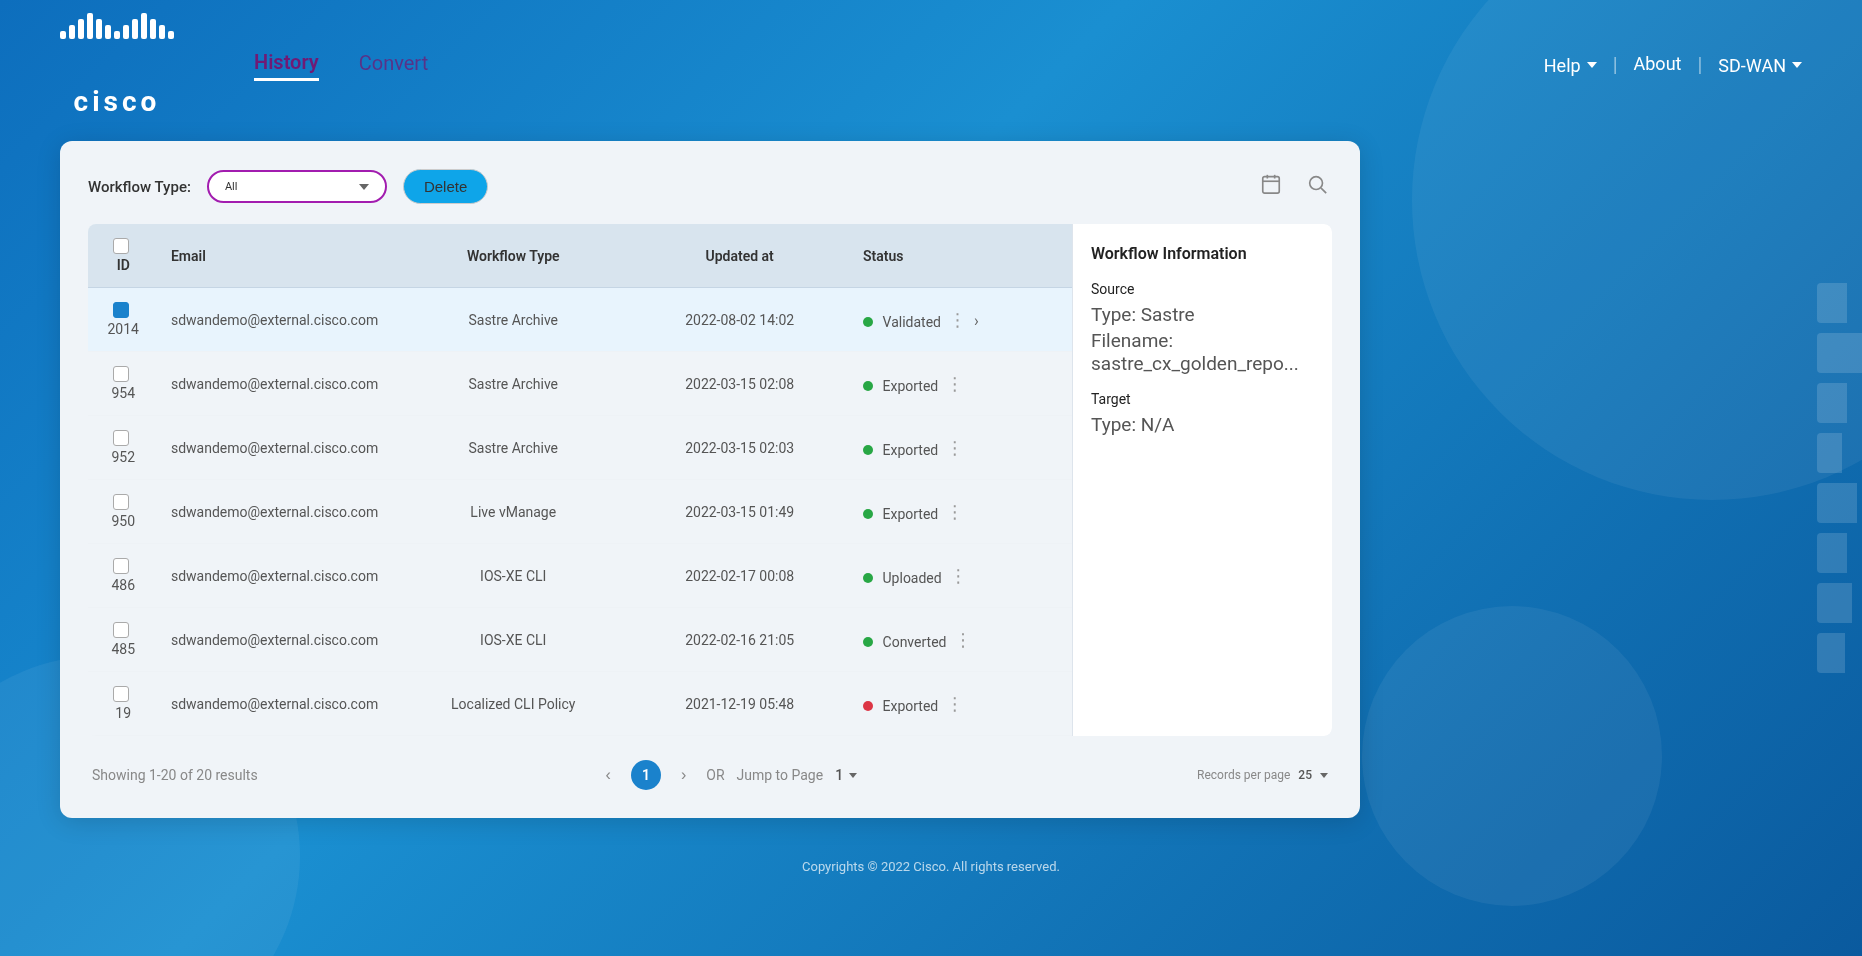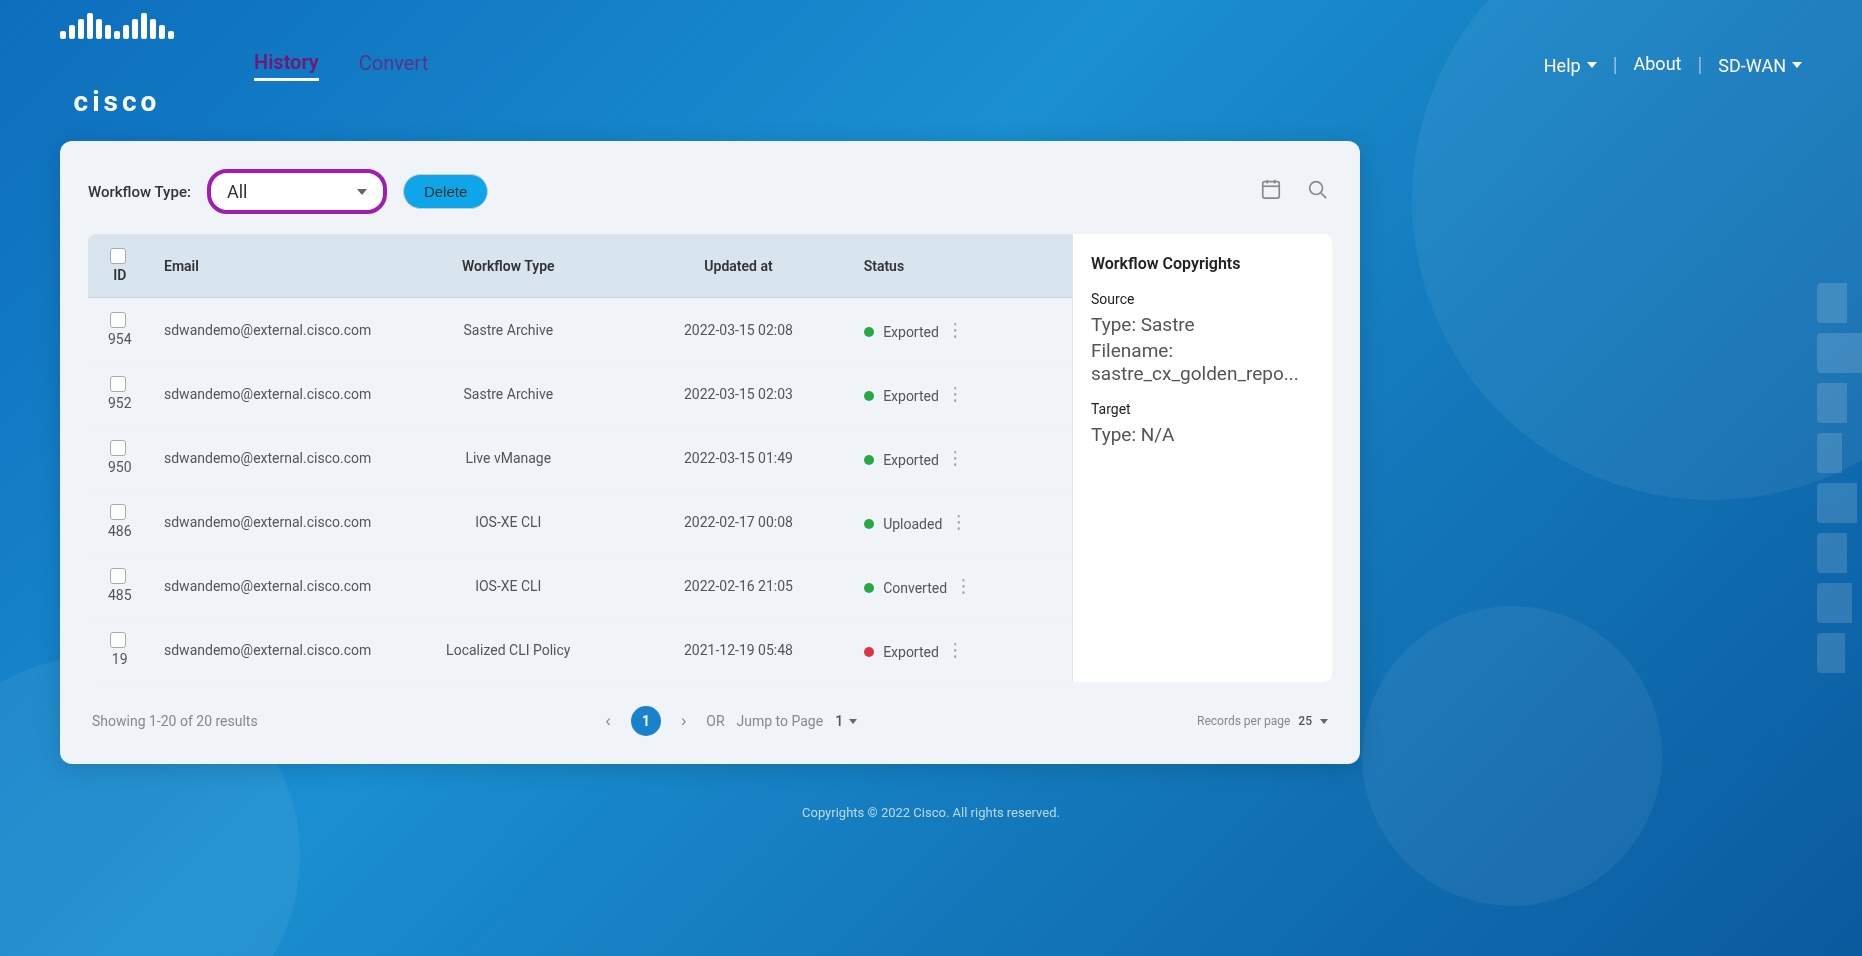--- a/index.html
+++ b/index.html
@@ -152,26 +152,26 @@
       font-size: 15px;
       color: #333;
       font-weight: 500;
       white-space: nowrap;
     }
     .dropdown-select {
       display: flex;
       align-items: center;
       justify-content: space-between;
       background: white;
-      border: 4px solid #a21caf;
+      border: 2px solid #a21caf;
       border-radius: 20px;
       padding: 8px 16px;
       min-width: 180px;
       cursor: pointer;
-      font-size: 18px;
+      font-size: 11px;
       color: #333;
     }
     .dropdown-select .arrow {
       width: 0;
       height: 0;
       border-left: 5px solid transparent;
       border-right: 5px solid transparent;
       border-top: 6px solid #666;
       margin-left: 12px;
     }
@@ -489,20 +489,35 @@
                 <span class="cb"></span>
                 &nbsp;ID
               </th>
               <th>Email</th>
               <th class="center">Workflow Type</th>
               <th class="center">Updated at</th>
               <th>Status</th>
             </tr>
           </thead>
           <tbody id="table-body">
+          <tr class="selected-row">
+      <td class="checkbox-cell">
+        <span class="cb" style="background:#1a82cc;border-color:#1a82cc;"></span>
+        &nbsp;<span class="id-cell">2014</span>
+      </td>
+      <td class="email-cell">sdwandemo@external.cisco.com</td>
+      <td class="type-cell">Sastre Archive</td>
+      <td class="date-cell">2022-08-02 14:02</td>
+      <td class="status-cell">
+        <span class="status-dot dot-green"></span>
+        <span class="status-text">Validated</span>
+        <span class="menu-dots">⋮</span>
+        <span class="row-arrow">›</span>
+      </td>
+    </tr>
               <tr>
       <td class="checkbox-cell">
         <span class="cb" style=""></span>
         &nbsp;<span class="id-cell">954</span>
       </td>
       <td class="email-cell">sdwandemo@external.cisco.com</td>
       <td class="type-cell">Sastre Archive</td>
       <td class="date-cell">2022-03-15 02:08</td>
       <td class="status-cell">
         <span class="status-dot dot-green"></span>
@@ -584,21 +599,21 @@
         <span class="status-text">Exported</span>
         <span class="menu-dots">⋮</span>
         
       </td>
     </tr>
             </tbody>
         </table>
       </div>
 
       <div class="info-panel">
-        <div class="info-panel-title">Workflow Copyrights</div>
+        <div class="info-panel-title">Workflow Information</div>
         <div class="info-section">
           <div class="info-section-title">Source</div>
           <div class="info-row">Type: Sastre</div>
           <div class="info-row">Filename: sastre_cx_golden_repo...</div>
         </div>
         <div class="info-section">
           <div class="info-section-title">Target</div>
           <div class="info-row">Type: N/A</div>
         </div>
       </div>

